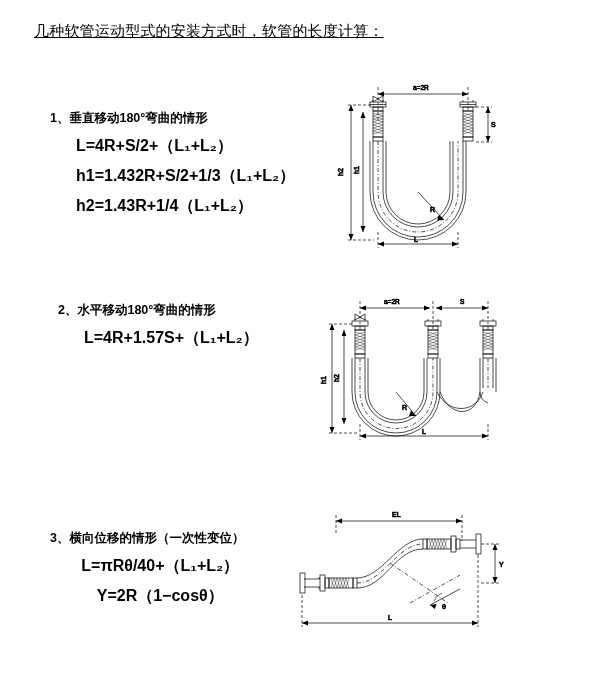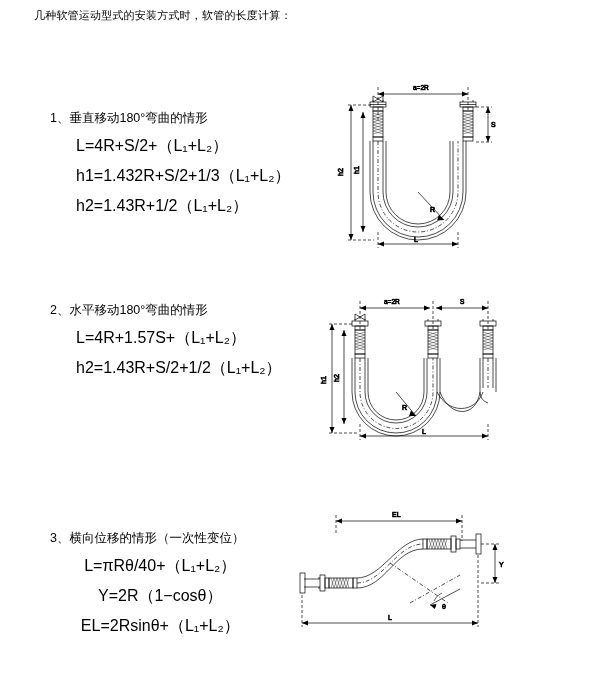--- a/index.html
+++ b/index.html
@@ -16,64 +16,66 @@
     overflow: hidden;
   }
   .page {
     position: relative;
     width: 600px;
     height: 675px;
   }
   .heading {
     position: absolute;
     left: 34px;
-    top: 8px;
-    font-size: 11px;
+    top: 22px;
+    font-size: 15px;
     letter-spacing: 0.2px;
     white-space: nowrap;
+    text-decoration: underline;
   }
   .section {
     position: absolute;
+    font-weight: bold;
   }
   .sec-title {
     font-size: 12.5px;
     white-space: nowrap;
     margin-bottom: 9px;
   }
   .formula {
     font-size: 16px;
     white-space: nowrap;
     margin: 0 0 9px 26px;
   }
   .fig {
     position: absolute;
   }
   .fig svg {
     display: block;
   }
   
   #sec1 { left: 50px; top: 110px; }
-  #sec2 { left: 50px; top: 302px; }
+  #sec2 { left: 58px; top: 302px; }
   #sec3 { left: 50px; top: 530px; text-align: center; }
   #fig1 { left: 318px; top: 72px; }
   #fig2 { left: 318px; top: 288px; }
   #fig3 { left: 290px; top: 505px; }
 </style>
 </head>
 <body>
 
 <div class="page">
 
   <div class="heading">几种软管运动型式的安装方式时，软管的长度计算：</div>
 
   <div class="section" id="sec1">
     <div class="sec-title">1、垂直移动180°弯曲的情形</div>
     <div class="formula">L=4R+S/2+（L₁+L₂）</div>
     <div class="formula">h1=1.432R+S/2+1/3（L₁+L₂）</div>
-    <div class="formula">h2=1.43R+1/2（L₁+L₂）</div>
+    <div class="formula">h2=1.43R+1/4（L₁+L₂）</div>
   </div>
 
   <div class="fig" id="fig1">
     <svg width="200" height="200" viewBox="0 0 200 200">
       <g stroke="#000" fill="none" stroke-width="0.7">
 
         <line x1="60" y1="22" x2="150" y2="22"></line>
         <path d="M60 22 l6 -2.5 v5 z" fill="#000" stroke="none"></path>
         <path d="M150 22 l-6 -2.5 v5 z" fill="#000" stroke="none"></path>
         <text x="95" y="18" font-size="6.5" fill="#000" font-family="Liberation Sans, sans-serif">a=2R</text>
@@ -171,21 +173,20 @@
 
         <path d="M55 24 l5 3 l-5 3 z" fill="none"></path>
         <path d="M65 24 l-5 3 l5 3 z" fill="none"></path>
       </g>
     </svg>
   </div>
 
   <div class="section" id="sec2">
     <div class="sec-title">2、水平移动180°弯曲的情形</div>
     <div class="formula">L=4R+1.57S+（L₁+L₂）</div>
-    <div class="formula">h2=1.43R+S/2+1/2（L₁+L₂）</div>
   </div>
 
   <div class="fig" id="fig2">
     <svg width="210" height="170" viewBox="0 0 210 170">
       <g stroke="#000" fill="none" stroke-width="0.7">
 
         <line x1="42" y1="20" x2="112" y2="20"></line>
         <path d="M42 20 l6 -2.5 v5 z" fill="#000" stroke="none"></path>
         <path d="M112 20 l-6 -2.5 v5 z" fill="#000" stroke="none"></path>
         <text x="66" y="16" font-size="6.5" fill="#000" font-family="Liberation Sans, sans-serif">a=2R</text>
@@ -305,21 +306,20 @@
         <path d="M26 136 l-2.5 -6 h5 z" fill="#000" stroke="none"></path>
         <text x="21" y="94" font-size="7" fill="#000" font-family="Liberation Sans, sans-serif" transform="rotate(-90 21 94)">h2</text>
       </g>
     </svg>
   </div>
 
   <div class="section" id="sec3">
     <div class="sec-title">3、横向位移的情形（一次性变位）</div>
     <div class="formula">L=πRθ/40+（L₁+L₂）</div>
     <div class="formula">Y=2R（1−cosθ）</div>
-    <div class="formula">EL=2Rsinθ+（L₁+L₂）</div>
   </div>
 
   <div class="fig" id="fig3">
     <svg width="230" height="135" viewBox="0 0 230 135">
       <g stroke="#000" fill="none" stroke-width="0.7">
 
         <line x1="46" y1="16" x2="172" y2="16"></line>
         <path d="M46 16 l6 -2.5 v5 z" fill="#000" stroke="none"></path>
         <path d="M172 16 l-6 -2.5 v5 z" fill="#000" stroke="none"></path>
         <text x="102" y="12" font-size="7" fill="#000" font-family="Liberation Sans, sans-serif">EL</text>

